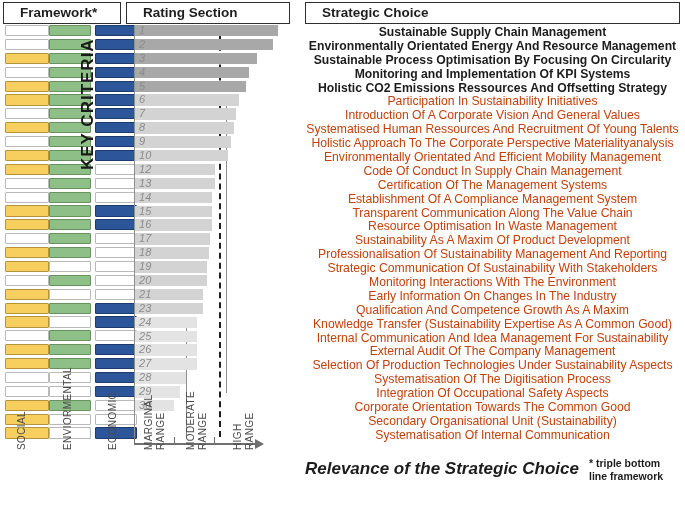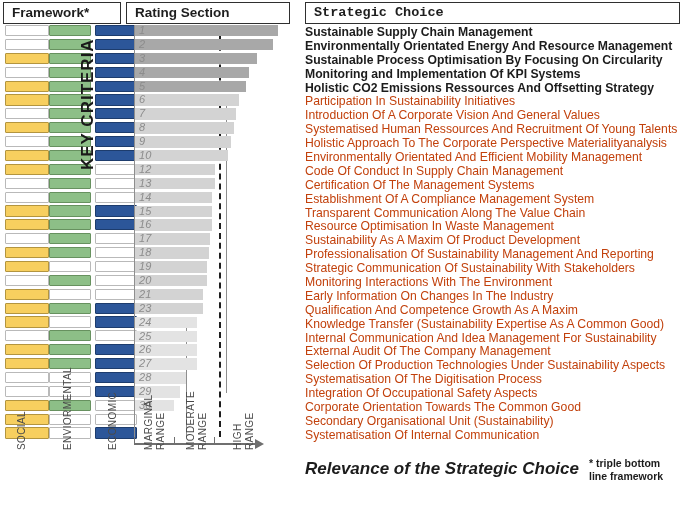--- a/index.html
+++ b/index.html
@@ -6,25 +6,25 @@
   body{
     width:685px;height:525px;position:relative;overflow:hidden;
     font-family:"Liberation Sans", sans-serif;
     color:#333333;
   }
   .hdr-box{
     position:absolute;box-sizing:border-box;
     border:1.5px solid #2f2f2f;background:#ffffff;
     height:22px;line-height:20px;
     font-size:13.5px;font-weight:bold;color:#1e1e1e;
-    padding-left:8px;white-space:nowrap;
+    padding-left:16px;white-space:nowrap;
   }
   #hdr-framework{left:3px;top:2px;width:118px;}
   #hdr-rating{left:126px;top:2px;width:164px;}
-  #hdr-strategic{left:305px;top:2px;width:375px;font-family:Liberation Mono, monospace;}
+  #hdr-strategic{left:305px;top:2px;width:375px;}
 
   
   .fw-col{position:absolute;top:25px;}
   #fw-social{left:5px;}
   #fw-env{left:49px;}
   #fw-econ{left:95px;}
   .sw{
     box-sizing:border-box;width:44px;height:11.2px;
     margin-bottom:2.7px;border:1px solid #b9b9b9;border-radius:1px;
     background:#ffffff;
@@ -77,21 +77,21 @@
   .tick{position:absolute;top:437px;width:1.4px;height:7px;background:#6f6f6f;}
   .axlabel{
     position:absolute;
     transform:rotate(-90deg);transform-origin:left top;
     font-size:10px;color:#4a4a4a;white-space:nowrap;
     letter-spacing:.4px;text-align:left;
   }
   .axlabel span{display:block;line-height:11.5px;}
 
   
-  #choices{position:absolute;left:305px;top:26px;width:375px;}
+  #choices{position:absolute;left:305px;top:26px;width:375px;text-align:center;}
   .choice{
     height:11.4px;margin-bottom:2.5px;
     font-size:12.2px;line-height:12px;color:#c2410c;
     white-space:nowrap;
   }
   .choice.bold{font-weight:bold;color:#1c1c1c;}
 
   #relevance{
     position:absolute;left:305px;top:459px;
     font-size:17px;font-weight:bold;font-style:italic;color:#1c1c1c;

